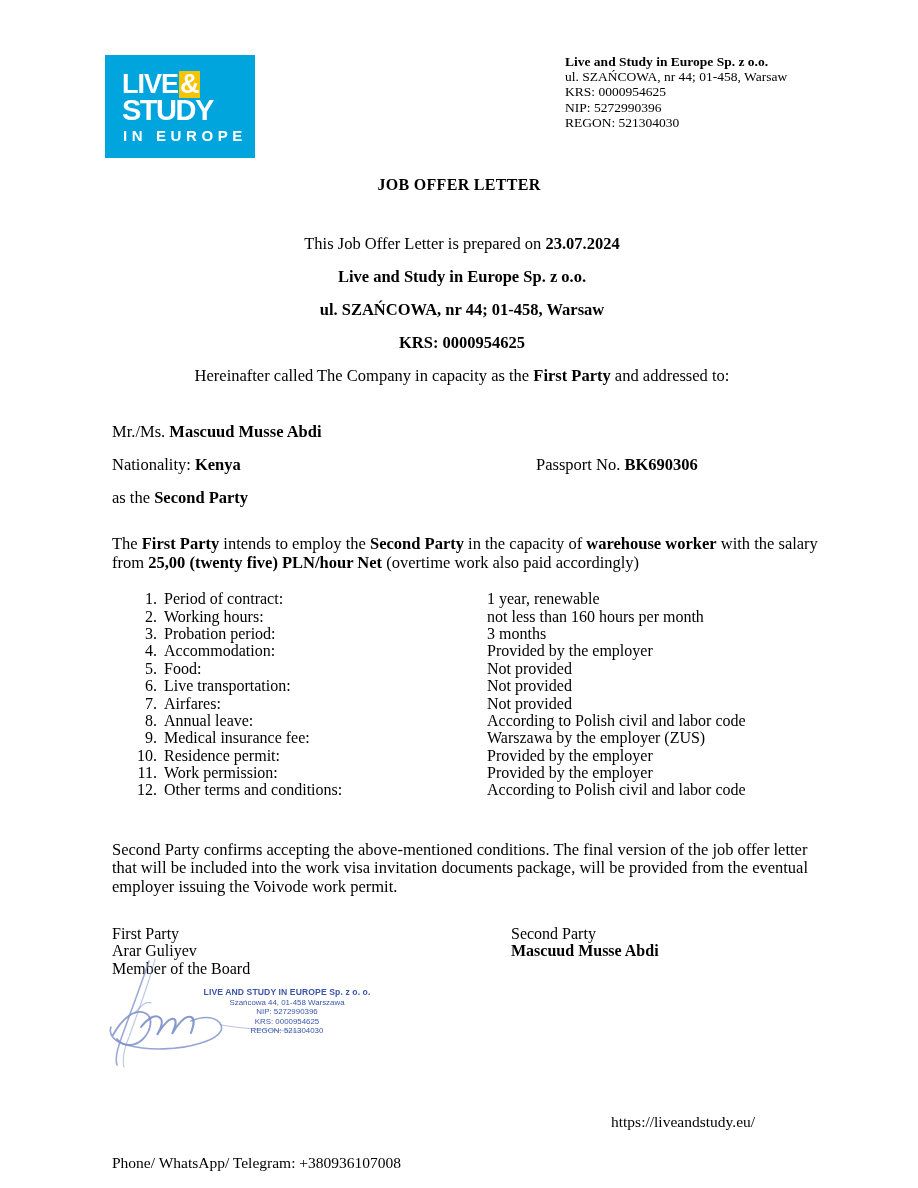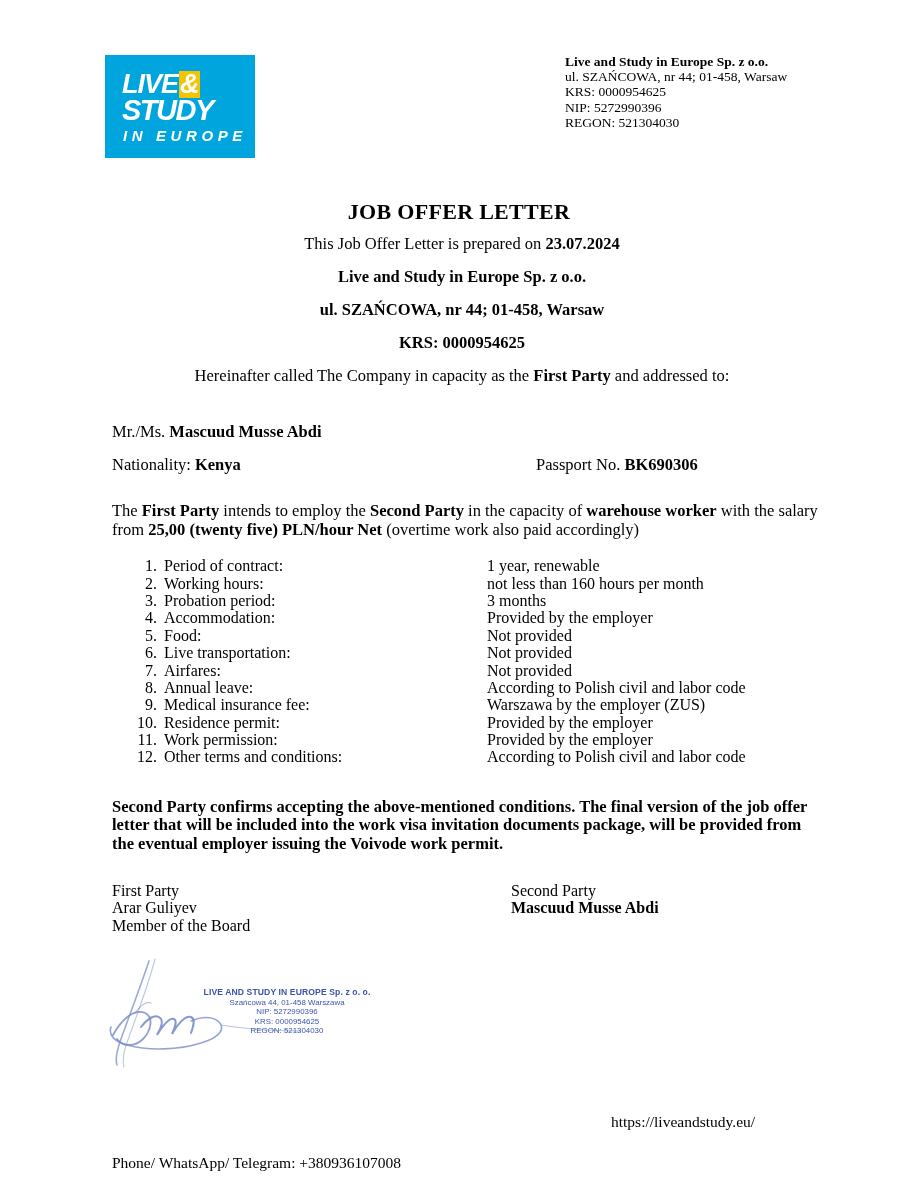--- a/index.html
+++ b/index.html
@@ -37,21 +37,20 @@
     width: 150px;
     height: 103px;
     background: #00a5dd;
   }
   .logo-inner {
     position: absolute;
     left: 0;
     top: 0;
     width: 155px;
     height: 103px;
-    font-style: italic;
   }
   .logo-line1 {
     position: absolute;
     left: 17px;
     top: 16px;
     font-family: "Liberation Sans", "DejaVu Sans", sans-serif;
     font-weight: bold;
     font-size: 27px;
     line-height: 27px;
     letter-spacing: -1px;
@@ -104,24 +103,23 @@
     font-weight: bold;
   }
 
   
   .doc-title {
     position: absolute;
     left: 0;
     top: 176px;
     width: 918px;
     text-align: center;
-    font-size: 22px;
+    font-size: 16px;
     font-weight: bold;
     letter-spacing: 0.3px;
-    margin-top: 23px;
   }
 
   
   .body-wrap {
     position: absolute;
     left: 112px;
     top: 234px;
     width: 700px;
     font-size: 16.5px;
     line-height: 20px;
@@ -179,25 +177,24 @@
     left: 52px;
     top: 0;
   }
   .term-value {
     position: absolute;
     left: 375px;
     top: 0;
   }
 
   .confirm-para {
-    margin: 32px 0 0 0;
+    margin: 42px 0 0 0;
     font-size: 16.5px;
     line-height: 18.6px;
     width: 706px;
-    font-weight: bold;
   }
 
   
   .sig-area {
     margin: 28px 0 0 0;
     position: relative;
     height: 60px;
     font-size: 16px;
     line-height: 17.6px;
   }
@@ -312,20 +309,21 @@
     <p class="ln"><b>KRS: 0000954625</b></p>
 
     <p class="ln"><span>Hereinafter called The Company in capacity as the </span><b>First Party</b><span> and addressed to:</span></p>
 
     <div class="party-block">
 
       <div class="party-row"><span>Mr./Ms. </span><b>Mascuud Musse Abdi</b></div>
 
       <div class="party-row"><span>Nationality: </span><b>Kenya</b><span class="passport"><span>Passport No. </span><b>BK690306</b></span></div>
 
+      <div class="party-row"><span>as the </span><b>Second Party</b></div>
     </div>
 
     <p class="employ-para"><span>The </span><b>First Party</b><span> intends to employ the </span><b>Second Party</b><span> in the capacity of </span><b>warehouse worker</b><span> with the salary from </span><b>25,00 (twenty five) PLN/hour Net</b><span> (overtime work also paid accordingly)</span></p>
 
     <div class="terms">
       <div class="term-row">
         <span class="term-num">1.</span>
         <span class="term-label">Period of contract:</span>
         <span class="term-value">1 year, renewable</span>
       </div>

